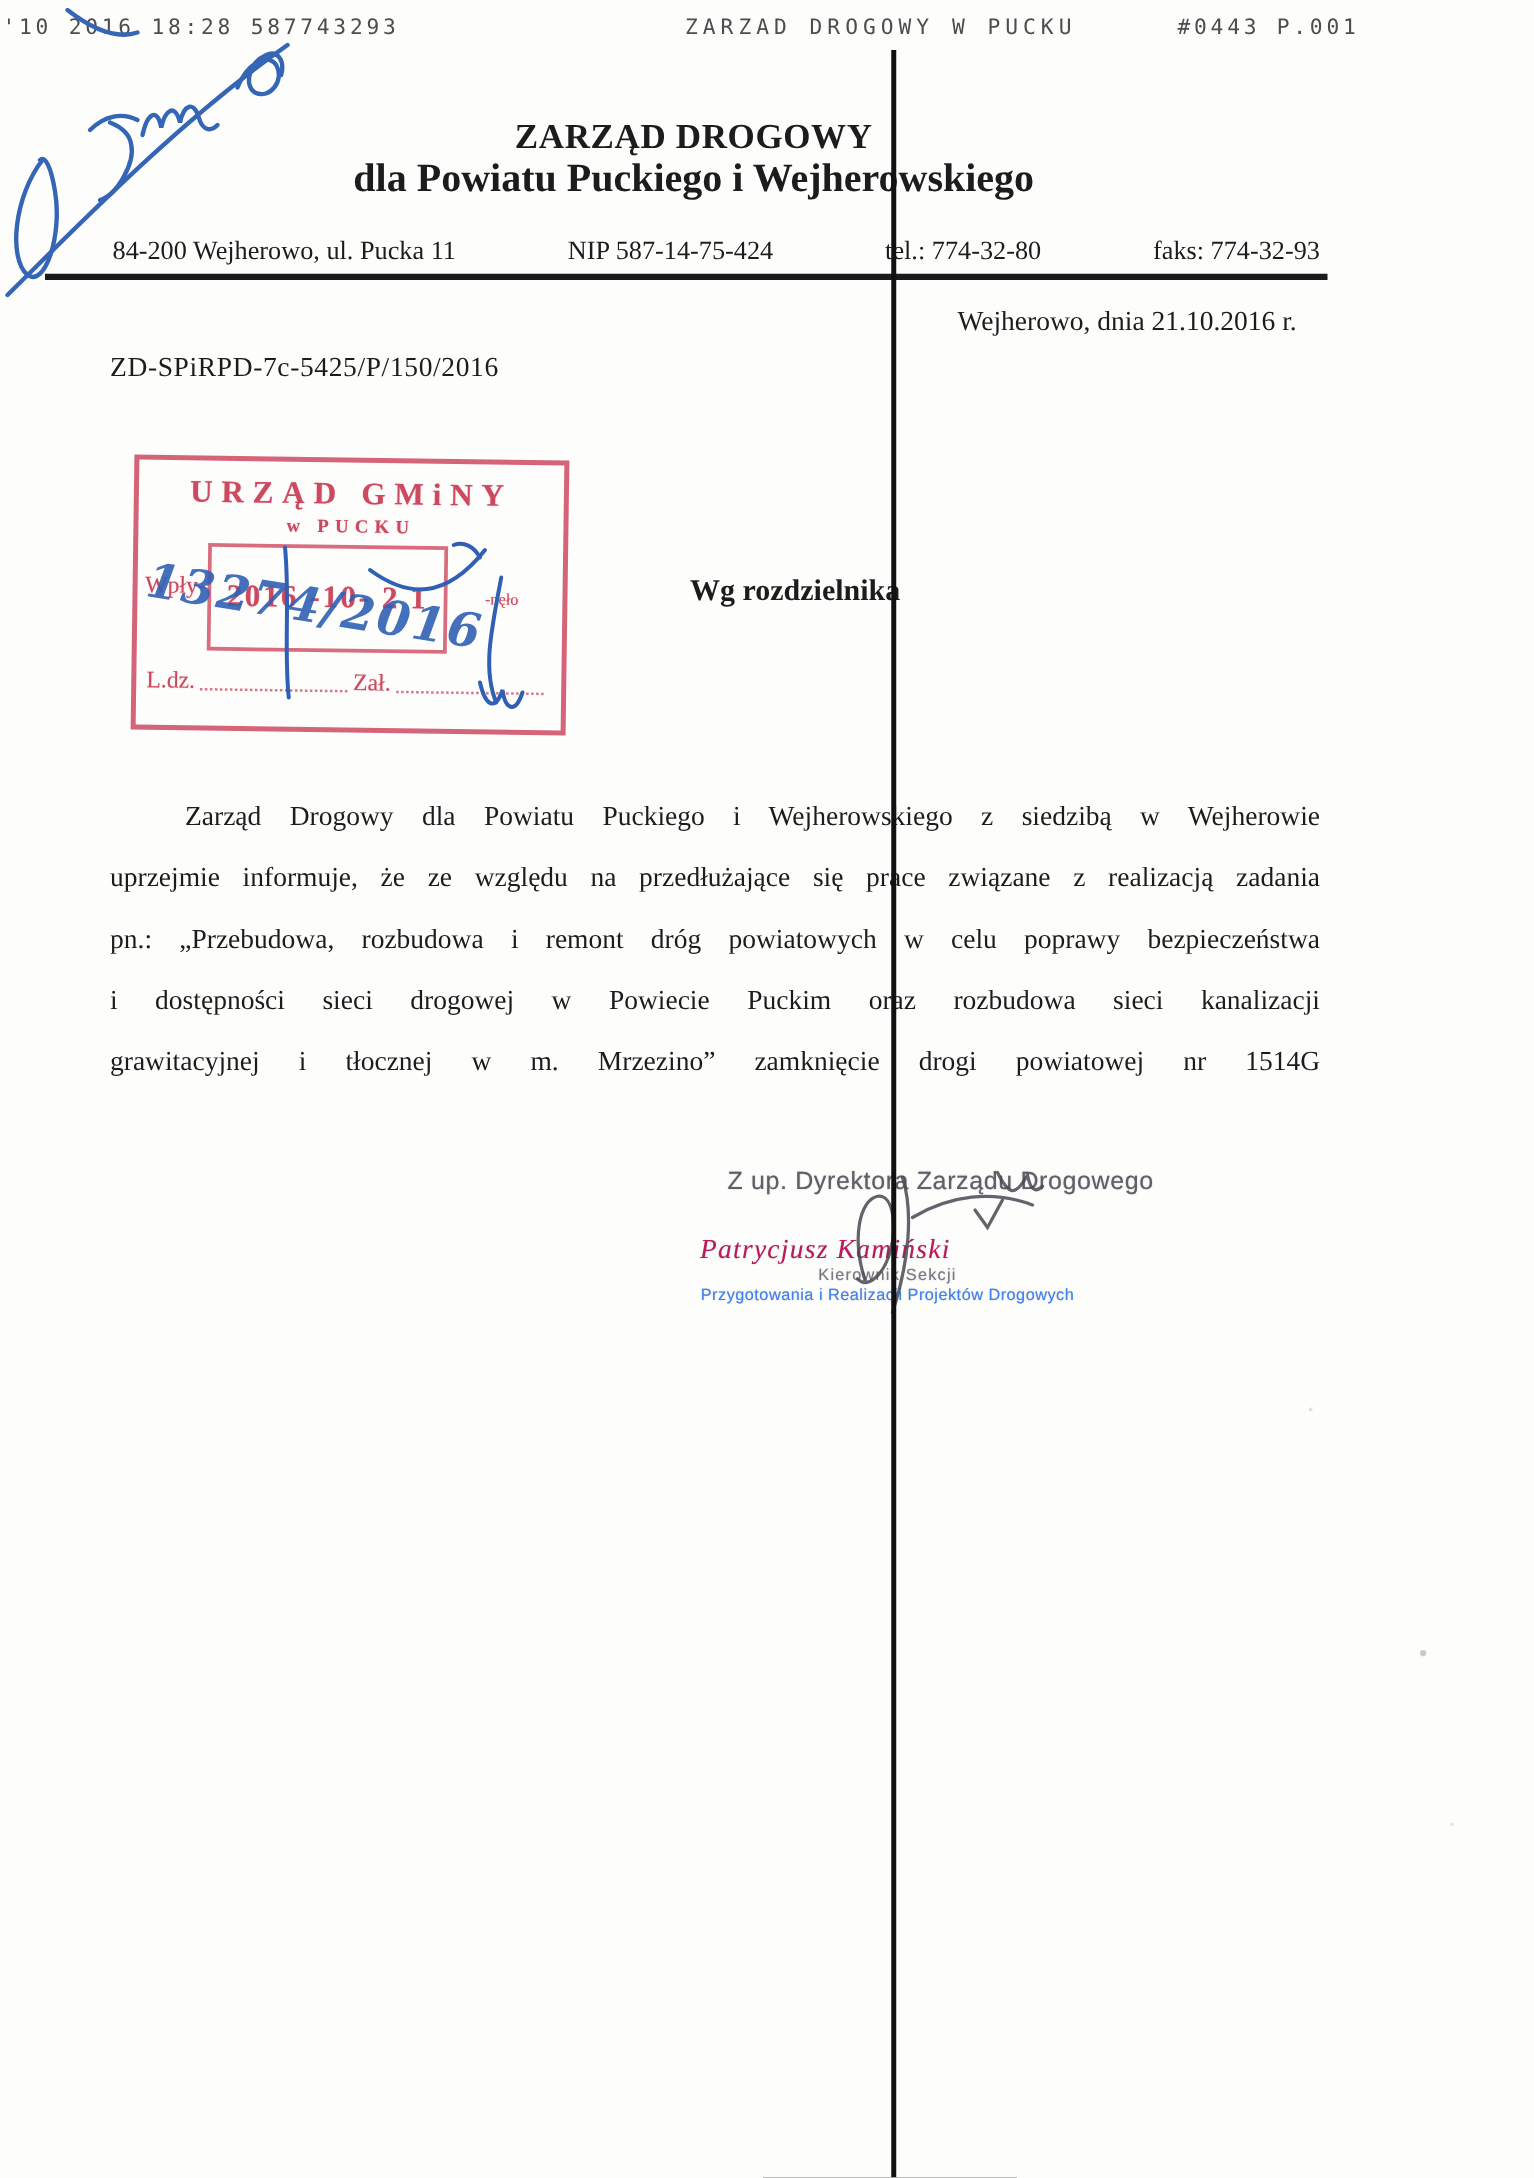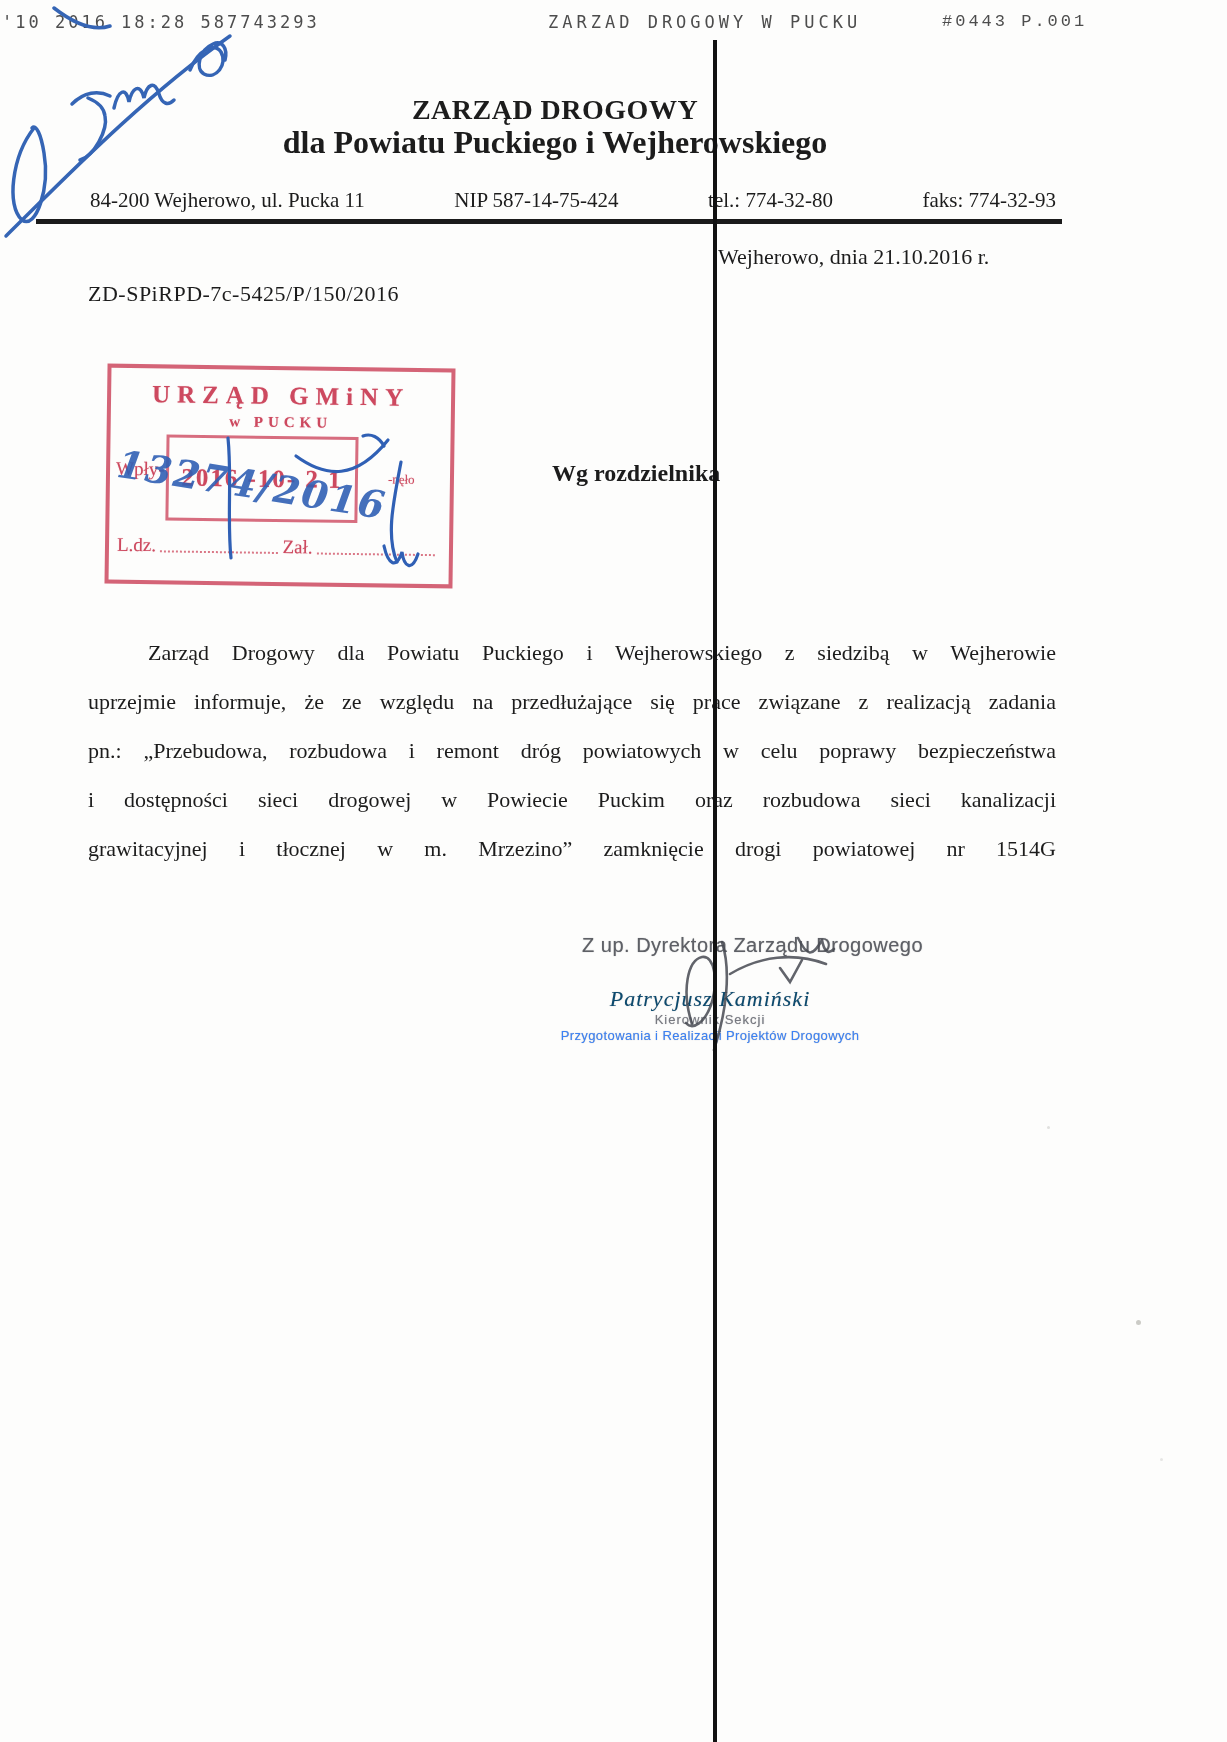--- a/index.html
+++ b/index.html
@@ -13,39 +13,39 @@
     color:#1c1c1c;
   }
   
   .fax-header{
     position:absolute;top:12px;left:0;width:100%;height:26px;
     font-family:"DejaVu Sans Mono", monospace;
     font-size:17px;color:#4d4d4d;letter-spacing:3px;white-space:nowrap;
   }
   .fax-left{position:absolute;left:2px;top:0;}
   .fax-center{position:absolute;left:548px;top:0;letter-spacing:4px;}
-  .fax-right{position:absolute;left:942px;top:0;font-family:Liberation Mono, monospace;}
+  .fax-right{position:absolute;left:942px;top:0;}
   
   .scan-line{
     position:absolute;left:713px;top:40px;width:4px;height:1702px;
     background:#111;z-index:6;
   }
   
   .letterhead{position:absolute;left:80px;top:94px;width:950px;text-align:center;}
   .lh-title{font-size:28px;font-weight:bold;letter-spacing:.5px;line-height:32px;}
   .lh-subtitle{font-size:32px;font-weight:bold;line-height:32px;}
   .lh-seat{font-size:19px;font-weight:bold;line-height:26px;}
   .address-row{
     position:absolute;left:90px;top:188px;width:966px;
     display:flex;justify-content:space-between;
     font-size:21px;white-space:nowrap;
   }
   .header-rule{position:absolute;left:36px;top:219px;width:1026px;height:5px;background:#1b1b1b;}
   
-  .date-line{position:absolute;left:718px;top:244px;font-size:22px;white-space:nowrap;}
+  .date-line{position:absolute;left:718px;top:244px;font-size:22px;white-space:nowrap;padding-left:48px;}
   .reference{position:absolute;left:88px;top:281px;font-size:22px;letter-spacing:.5px;white-space:nowrap;}
   .recipient{position:absolute;left:552px;top:460px;font-size:24px;font-weight:bold;}
   
   .stamp{
     position:absolute;left:106px;top:366px;width:340px;height:212px;
     border:4px solid rgba(205,73,95,.85);
     color:#cd495f;z-index:3;
     transform:rotate(.8deg);
     font-family:"Liberation Serif", serif;
     text-shadow:0 0 1px rgba(205,73,95,.45);
@@ -79,22 +79,22 @@
   .body-text .indent{text-indent:60px;}
   .body-text .lastline{text-align:left;}
   
   .sig-authority{
     position:absolute;left:582px;top:934px;width:340px;
     font-family:"Liberation Sans", sans-serif;
     font-size:20px;color:#5e6066;letter-spacing:.5px;white-space:nowrap;
     text-shadow:0 0 1px rgba(94,96,102,.6);
   }
   .sig-name{
-    position:absolute;left:560px;top:986px;width:300px;text-align:center;
-    font-size:22px;font-style:italic;color:#0c4a6e;letter-spacing:1px;
+    position:absolute;left:560px;top:986px;width:300px;
+    font-size:22px;font-style:italic;color:#be185d;letter-spacing:1px;
     text-shadow:0 0 1px rgba(106,108,115,.5);white-space:nowrap;
   }
   .sig-title1{
     position:absolute;left:560px;top:1012px;width:300px;text-align:center;
     font-family:"Liberation Sans", sans-serif;
     font-size:13px;color:#787a81;letter-spacing:1px;
     text-shadow:0 0 1px rgba(120,122,129,.6);
   }
   .sig-title2{
     position:absolute;left:540px;top:1028px;width:340px;text-align:center;

